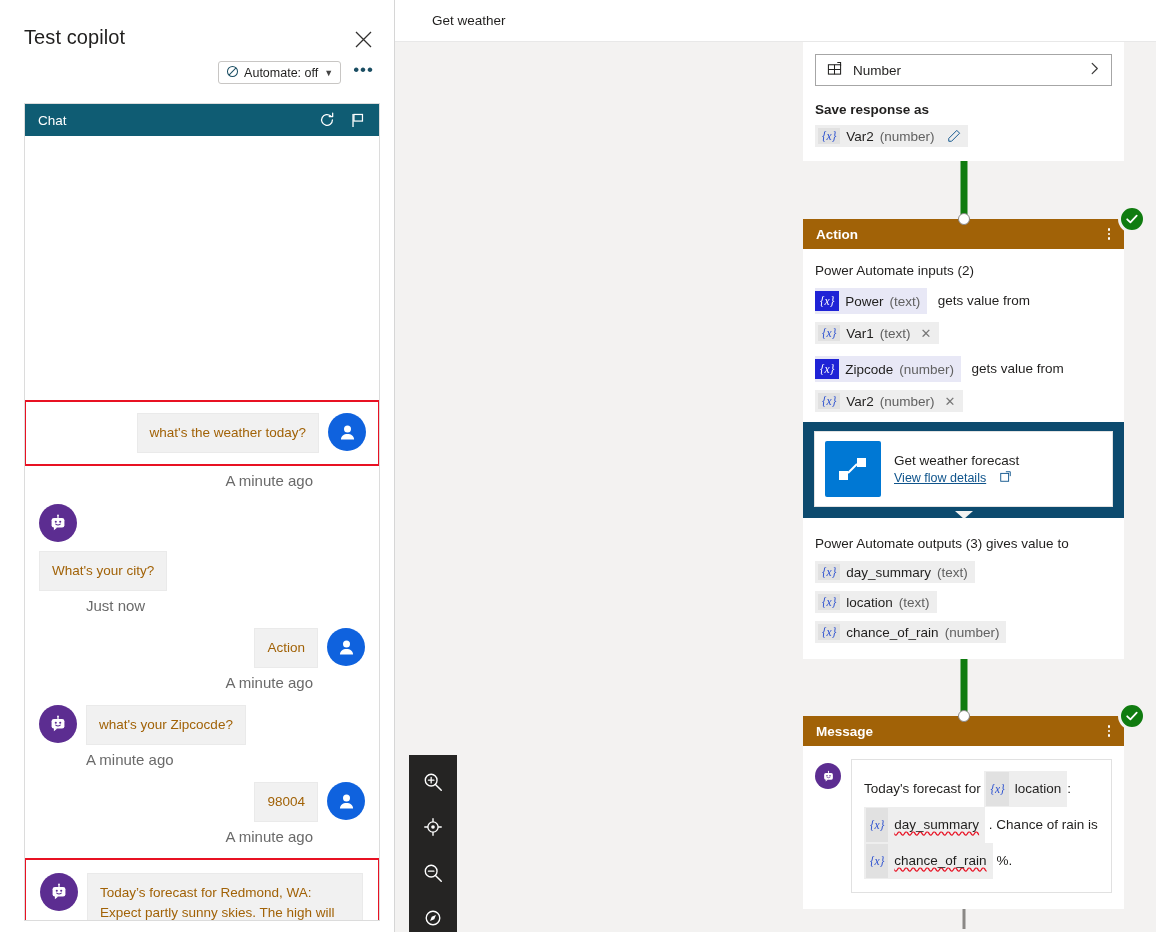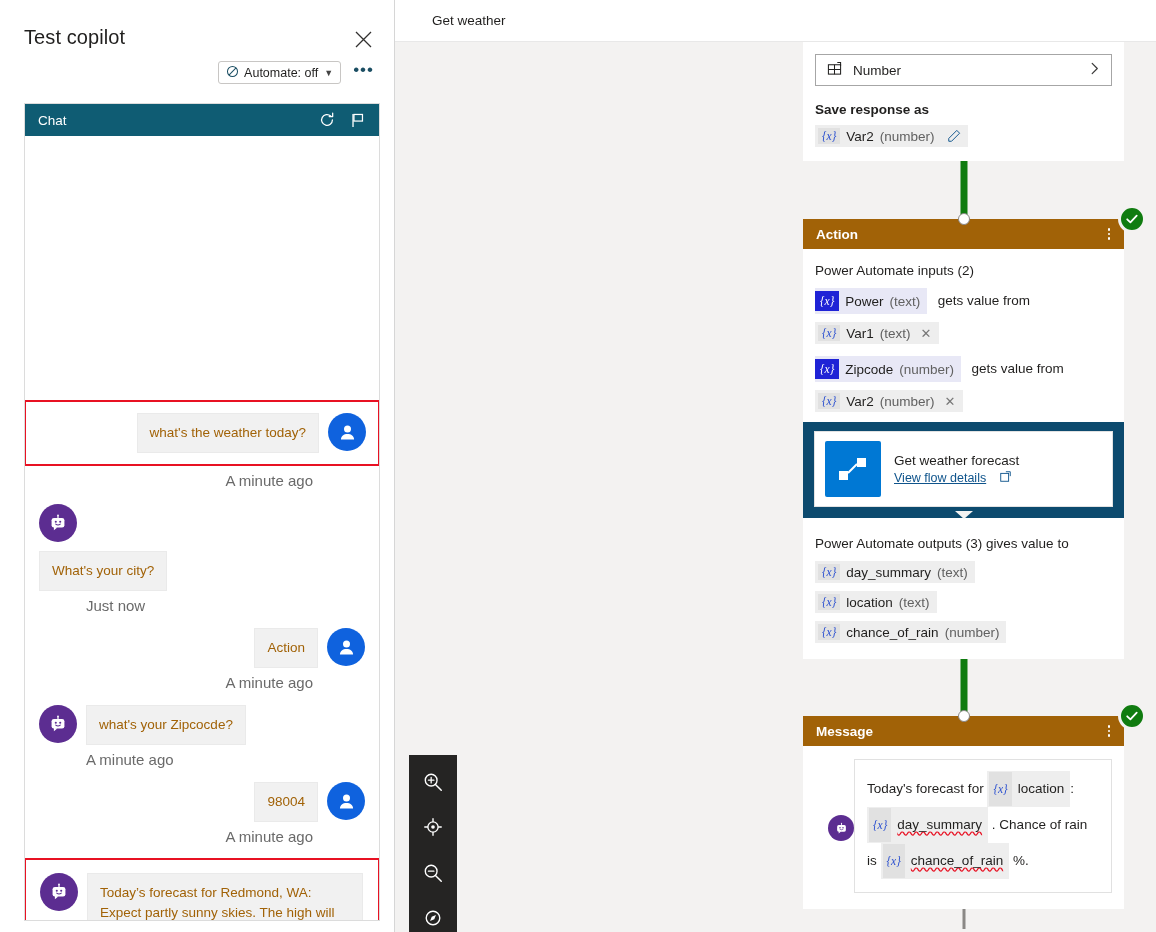--- a/index.html
+++ b/index.html
@@ -132,21 +132,21 @@
   .flowicon { width: 56px; height: 56px; background: #0078d4; flex: 0 0 56px;
               display:flex; align-items:center; justify-content:center; border-radius:2px;}
   .flowtitle { font-size: 13.5px; color: #201f1e; }
   .flowlink { font-size: 12.5px; color: #0f548c; text-decoration: underline; cursor: pointer;
               display: inline-flex; align-items: center; gap: 14px; margin-top: 3px;}
   .sect-gray { background: #0c4a6e; padding: 10px 12px 0 12px; position: relative; }
   .notch { position:absolute; left:50%; transform:translateX(-50%); bottom:-1px;
            width:0;height:0;border-left:9px solid transparent;border-right:9px solid transparent;
            border-top:8px solid #f3f2f1; z-index:3;}
 
-  .msgnode-body { padding: 13px 12px 16px 12px; display: flex; align-items: center; margin-left: 13px; }
+  .msgnode-body { padding: 13px 12px 16px 12px; display: flex; gap: 10px; align-items: flex-start; }
   .msgnode-box { border: 1px solid #e1e1e1; background: #fff; padding: 11px 12px 13px 12px;
                  font-size: 13.5px; color: #201f1e; line-height: 30px; flex: 1 1 auto;}
   .sq { text-decoration: underline; text-decoration-color: #e81123;
         text-decoration-style: wavy; text-underline-offset: 2px; }
 
   
   .zoombar { position: absolute; left: 14px; top: 713px; width: 48px; height: 177px;
              background: #252423; display:flex; flex-direction:column; align-items:center;
              padding-top: 13px; gap: 18px;}
   .zb-btn { width: 32px; height: 28px; display:flex; align-items:center; justify-content:center;

